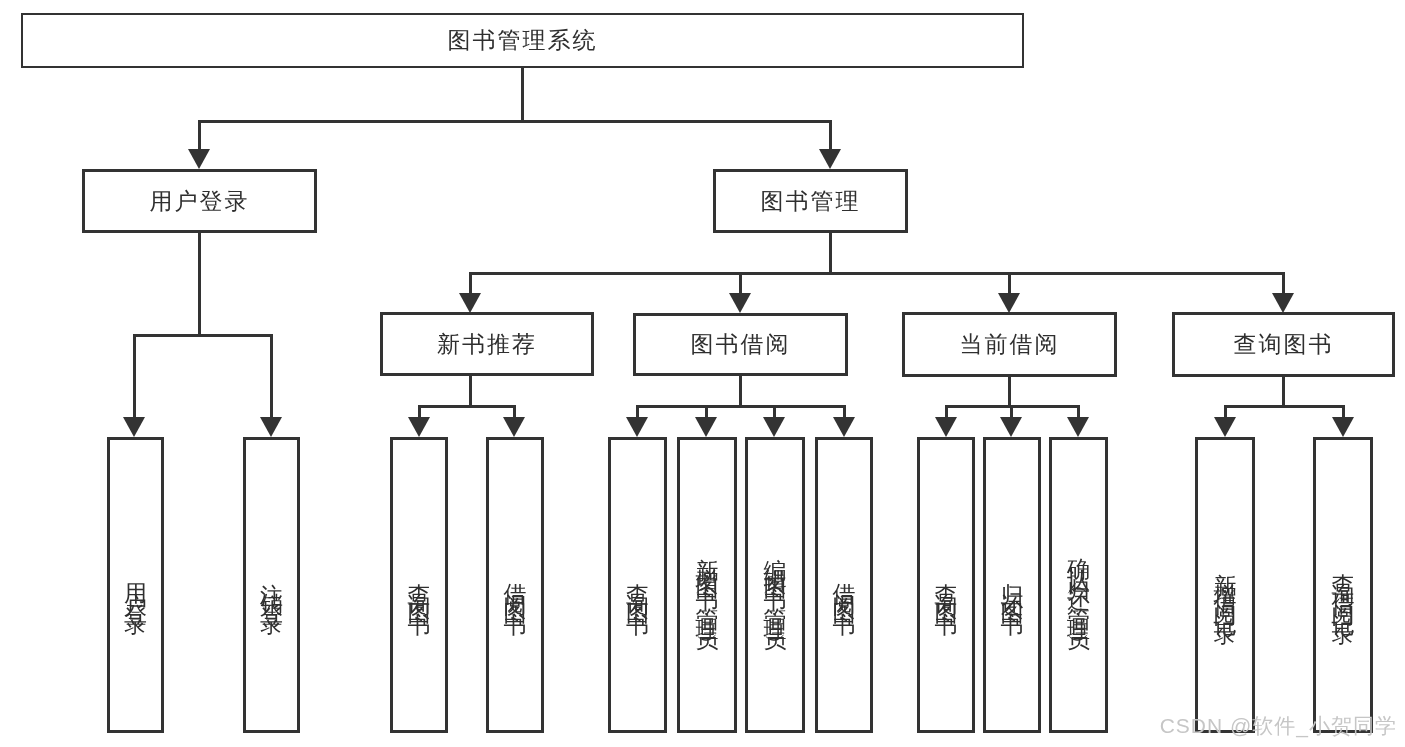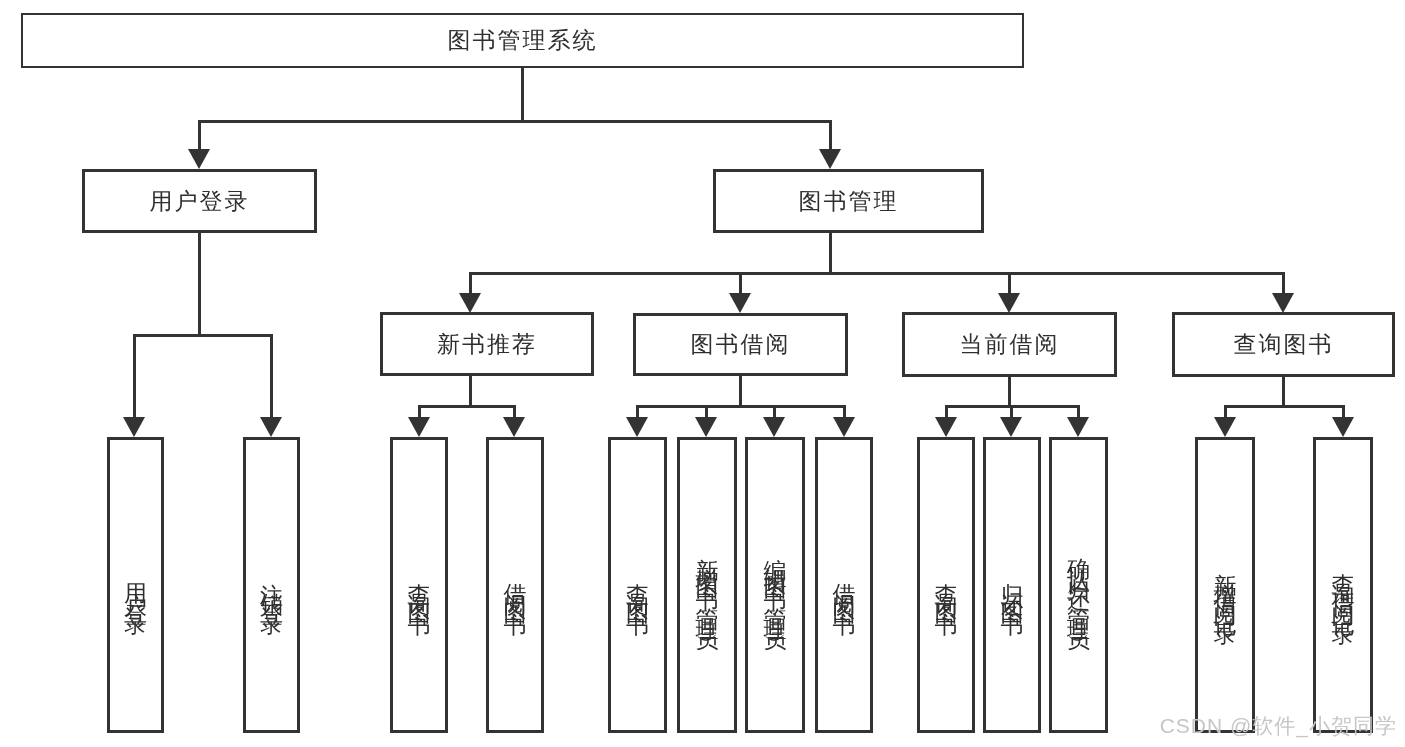--- a/index.html
+++ b/index.html
@@ -58,21 +58,21 @@
   }
 </style>
 </head>
 <body>
 
 <div id="diagram">
 
   <div class="box root h" style="left:21px;top:13px;width:1003px;height:55px">图书管理系统</div>
 
   <div class="box h" style="left:82px;top:169px;width:235px;height:64px">用户登录</div>
-  <div class="box h" style="left:713px;top:169px;width:271px;height:64px">图书管理</div>
+  <div class="box h" style="left:713px;top:169px;width:195px;height:64px">图书管理</div>
 
   <div class="box h" style="left:380px;top:312px;width:214px;height:64px">新书推荐</div>
   <div class="box h" style="left:902px;top:312px;width:215px;height:65px">当前借阅</div>
   <div class="box h" style="left:633px;top:313px;width:215px;height:63px">图书借阅</div>
   <div class="box h" style="left:1172px;top:312px;width:223px;height:65px">查询图书</div>
 
   <div class="box v" style="left:107px;top:437px;width:57px;height:296px">用户登录</div>
   <div class="box v" style="left:243px;top:437px;width:57px;height:296px">注销登录</div>
 
   <div class="box v" style="left:390px;top:437px;width:58px;height:296px">查询图书</div>

